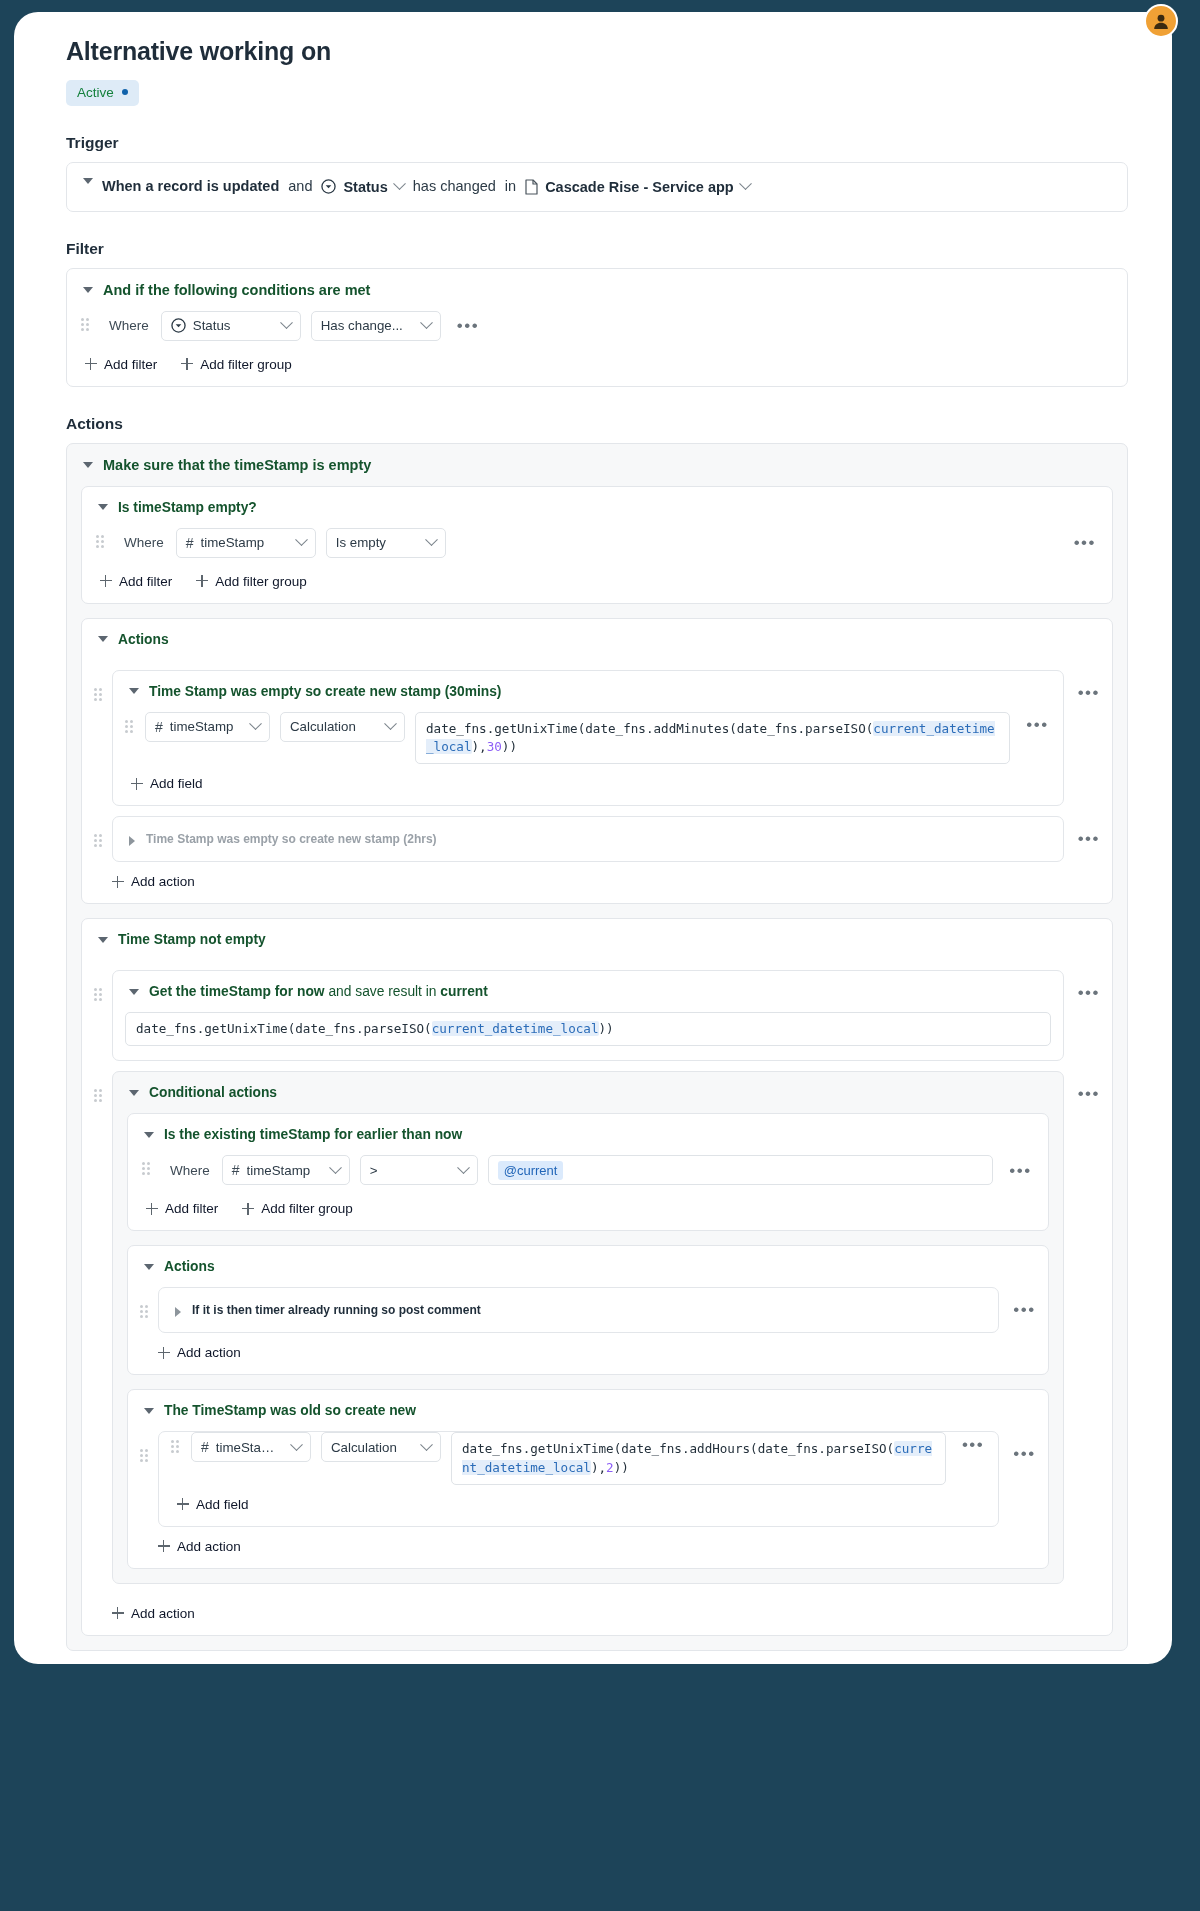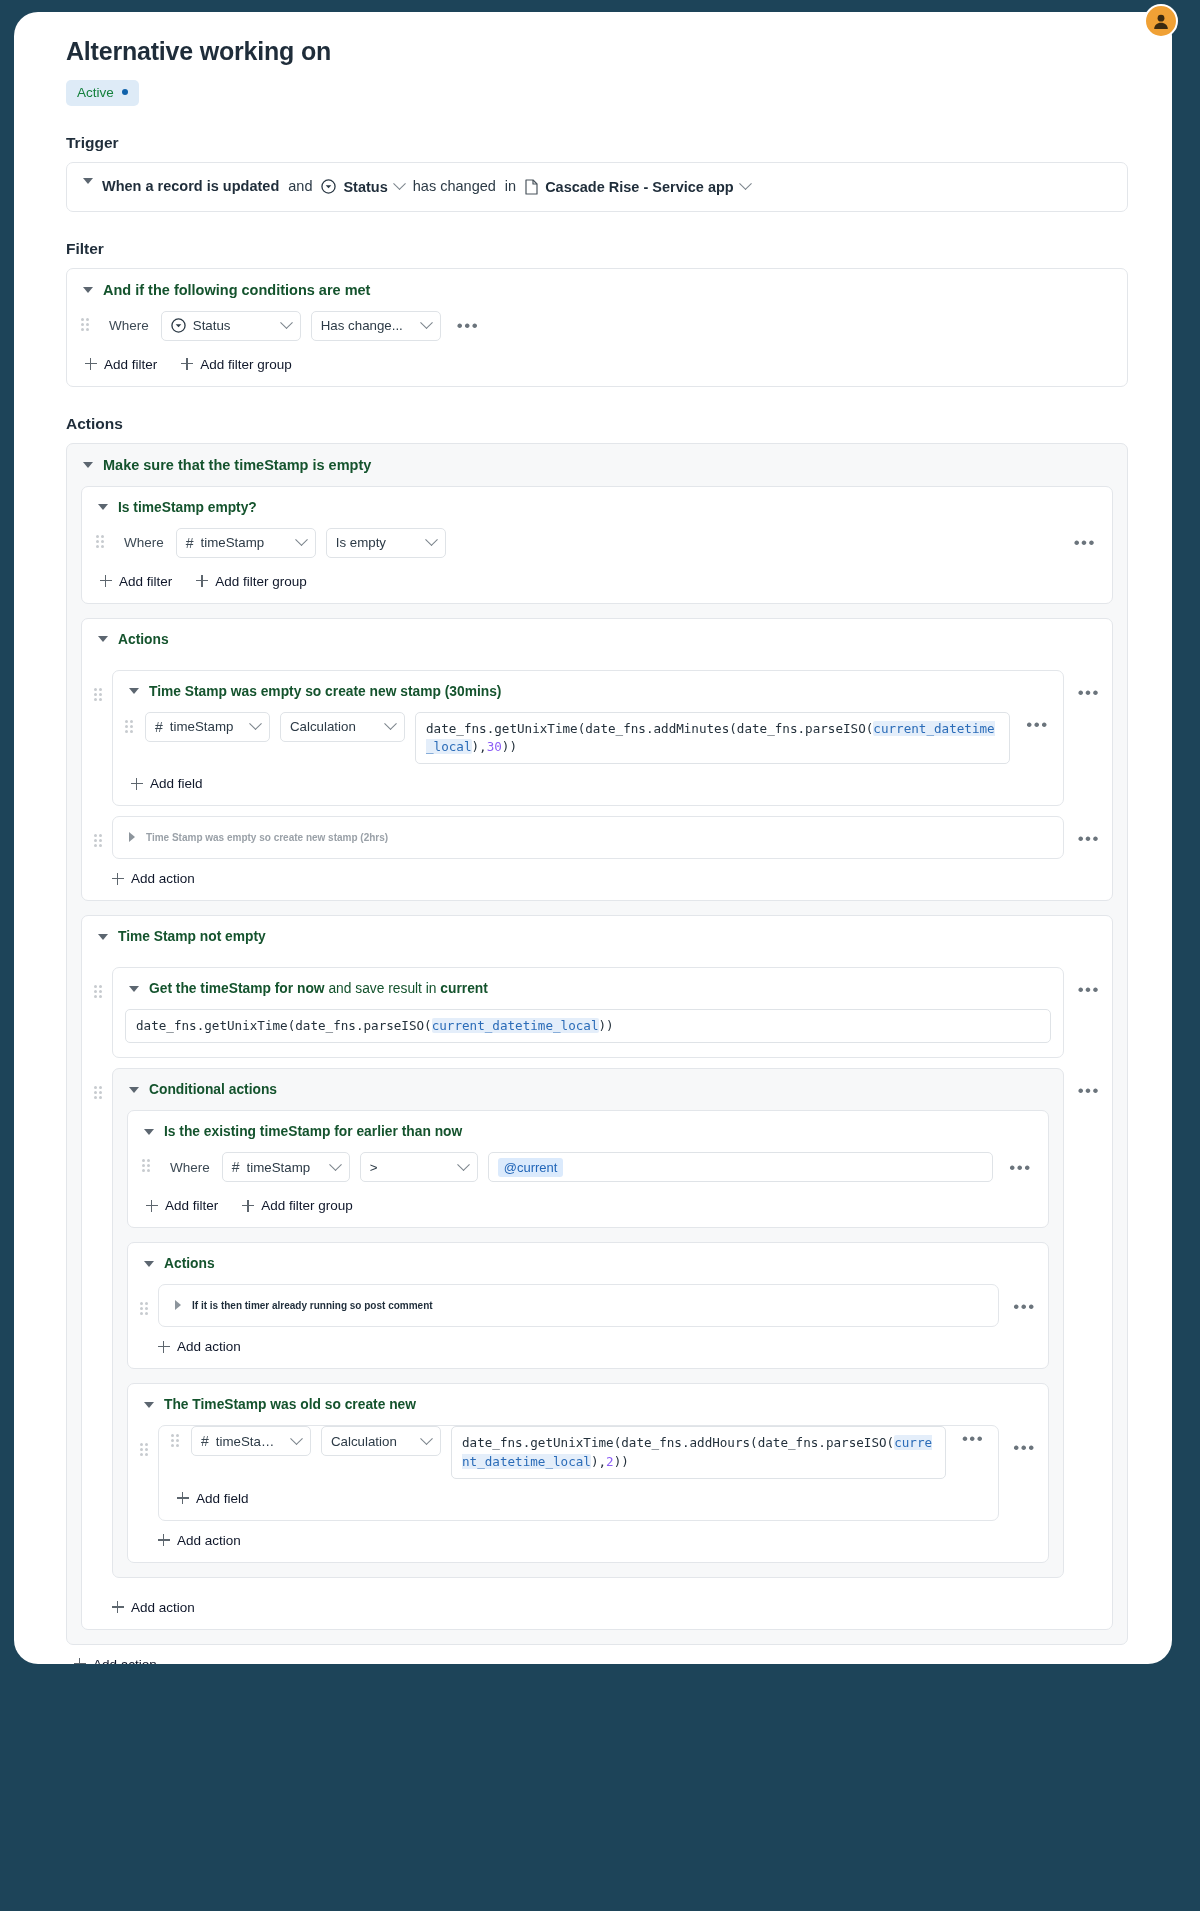--- a/index.html
+++ b/index.html
@@ -278,24 +278,24 @@
     gap: 10px;
     padding: 0 14px 0 12px;
   }
   .field-row > .drag { margin-top: 8px; }
   .field-row .select { margin-top: 0; }
   .field-row .formula { flex: 1; }
   .field-row .dots { margin-top: 4px; }
 
   .collapsed-row {
     display: flex;
-    align-items: flex-start;
+    align-items: flex-end;
     gap: 11px;
     padding: 15px 16px;
-    font-size: 10px;
+    font-size: 12px;
     color: #9aa1a8;
     font-weight: bold;
   }
   .collapsed-row.dark { color: #1f2d3a; }
   .mb10 { margin-bottom: 10px; margin-top: 10px; }
 </style>
 </head>
 <body>
 
 <div class="screen">

